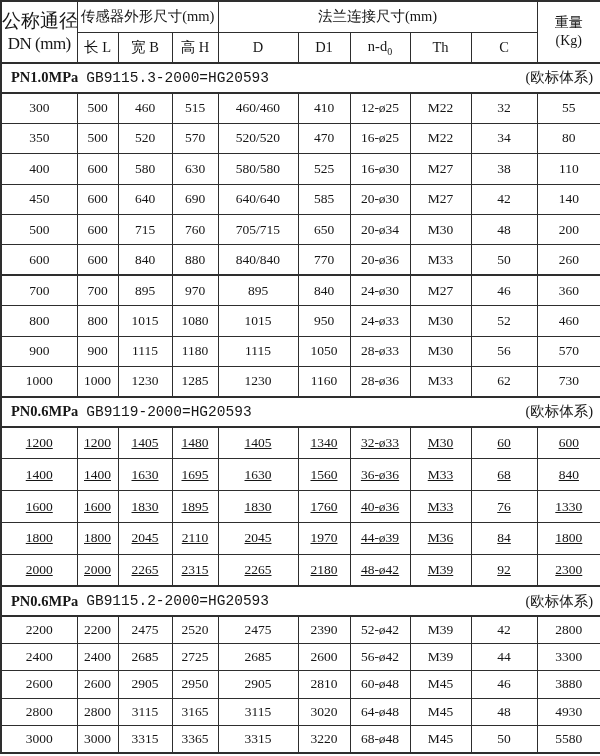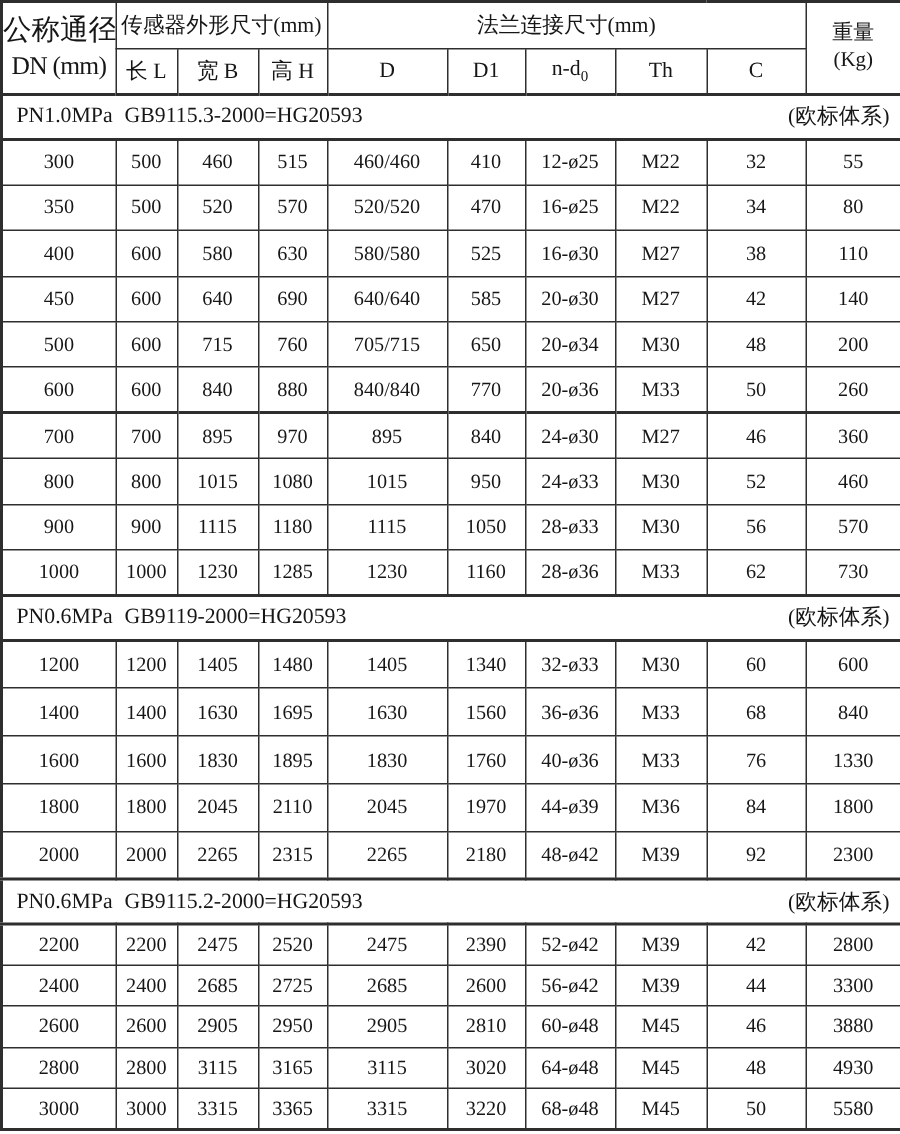--- a/index.html
+++ b/index.html
@@ -50,27 +50,27 @@
   tr.section-row td {
     border-top: 2px solid var(--border);
     border-bottom: 2px solid var(--border);
     font-size: 14.5px;
   }
   .sec-flex {
     display: flex;
     align-items: center;
     padding: 0 7px 0 9px;
   }
-  .sec-pressure { min-width: 64px; text-align: left; }
-  .sec-standard { text-align: center; margin-left: 8px; }
+  .sec-pressure { min-width: 64px; text-align: left; font-weight: bold; }
+  .sec-standard { text-align: center; margin-left: 8px; font-family: Liberation Mono, monospace; }
   .sec-note { margin-left: auto; }
   
   tr.data td { font-size: 13.5px; }
   tr.data.s0 { height: 29.5px; }
-  tr.data.s1 { height: 31px; }
+  tr.data.s1 { height: 31px; text-decoration: underline; }
   tr.data.s2 { height: 26.5px; }
   tr.thick-top td { border-top-width: 2px; }
 </style>
 </head>
 <body>
 
 <table class="spec">
   <colgroup>
     <col style="width:76px">
     <col style="width:41px">

